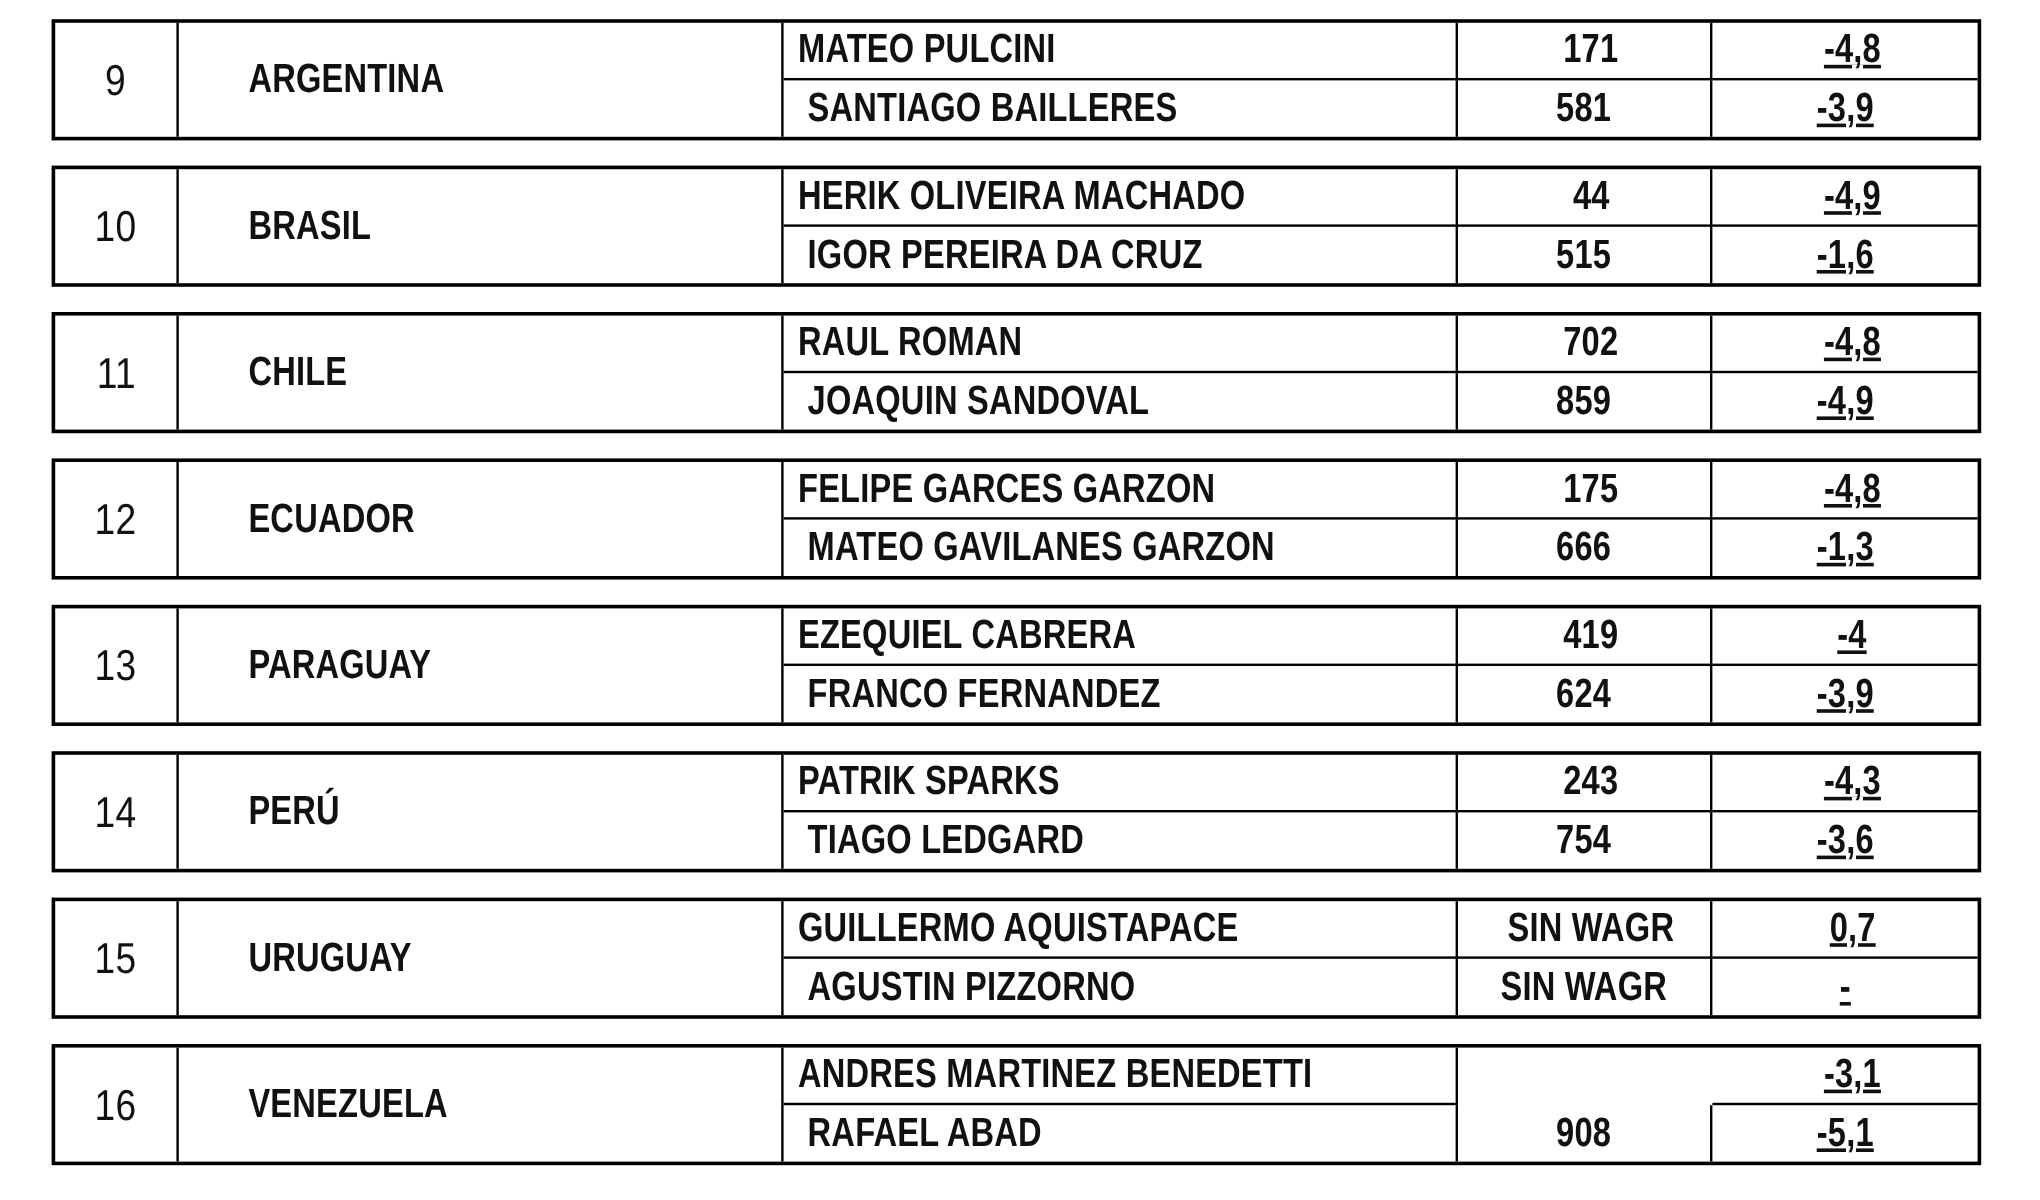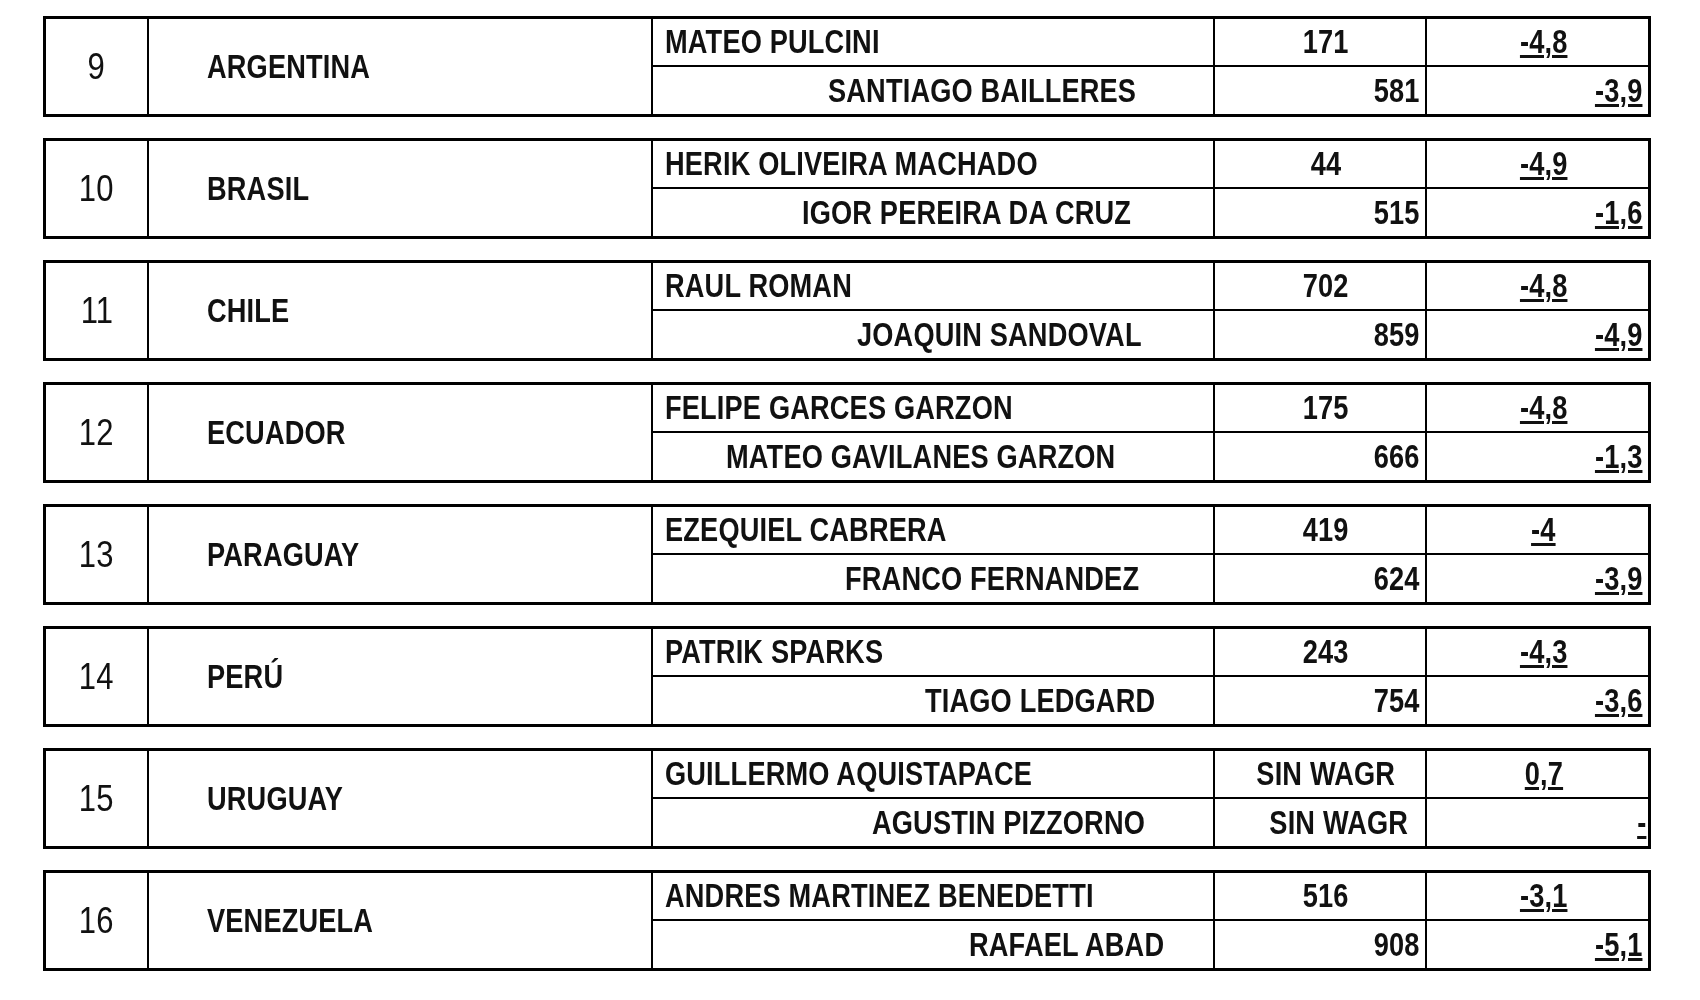--- a/index.html
+++ b/index.html
@@ -51,21 +51,21 @@
     justify-content: center;
     border-right: 2px solid #000;
     font-size: 34px; font-weight: 700; color: #111;
   }
   .cell-value {
     grid-column: 5;
     justify-content: center;
     font-size: 34px; font-weight: 700; color: #111; text-decoration: underline;
   }
   .row-top { grid-row: 1; border-bottom: 2px solid #000; padding-left: 12px; }
-  .row-bottom { grid-row: 2; justify-content: flex-end; }
+  .row-bottom { grid-row: 2; }
   
   .txt {
     display: inline-block;
     transform: scaleX(0.80);
     transform-origin: 50% 50%;
     white-space: nowrap;
     letter-spacing: 0.2px;
   }
   .txt-left { transform-origin: 0 50%; }
   .txt-rank { transform: scaleX(0.86); }
@@ -266,23 +266,20 @@
   <div class="country-block">
     <div class="cell cell-rank">
       <span class="txt txt-rank">16</span>
     </div>
     <div class="cell cell-country">
       <span class="txt txt-left">VENEZUELA</span>
     </div>
     <div class="cell cell-name row-top">
       <span class="txt txt-left">ANDRES MARTINEZ BENEDETTI</span>
     </div>
-    <div class="cell cell-wagr row-top">
-      <span class="txt">516</span>
-    </div>
     <div class="cell cell-value row-top">
       <span class="txt">-3,1</span>
     </div>
     <div class="cell cell-name row-bottom">
       <span class="txt txt-left">RAFAEL ABAD</span>
     </div>
     <div class="cell cell-wagr row-bottom">
       <span class="txt">908</span>
     </div>
     <div class="cell cell-value row-bottom">

